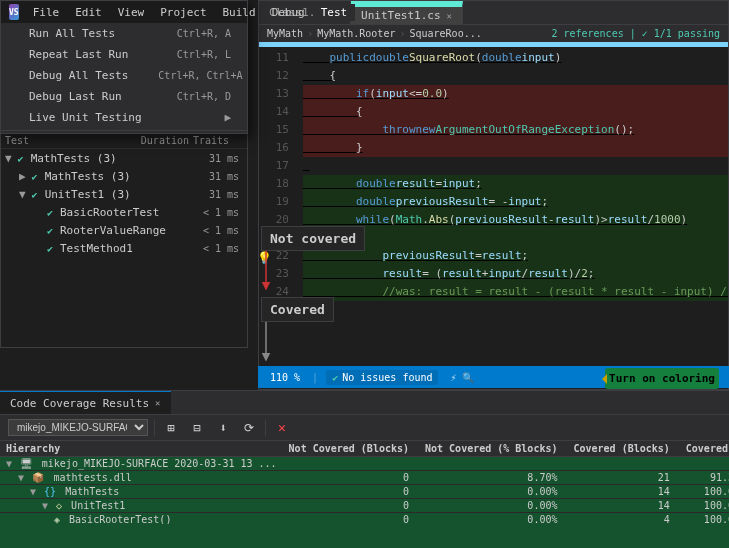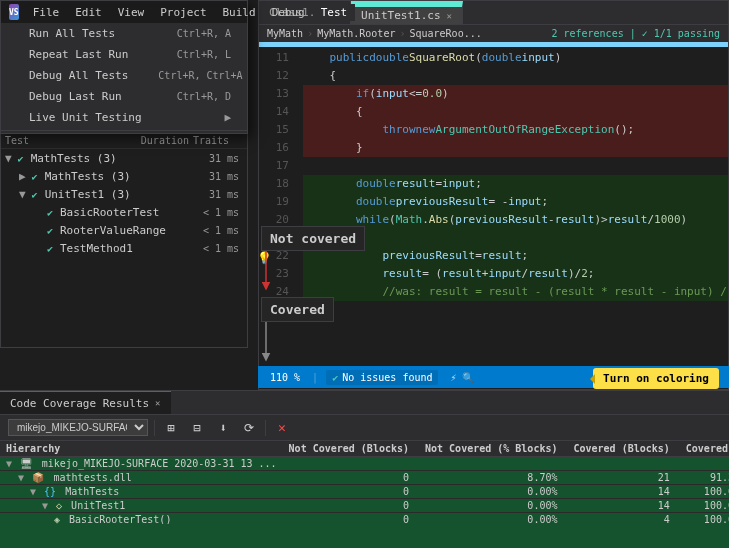--- a/index.html
+++ b/index.html
@@ -232,20 +232,21 @@
       padding: 2px 0 2px 8px;
       overflow: hidden;
       line-height: 18px;
       font-size: 11px;
     }
     .code-line {
       height: 18px;
       white-space: nowrap;
       display: flex;
       align-items: flex-start;
+      text-decoration: underline;
     }
     .code-line.covered { background: rgba(0, 128, 0, 0.2); }
     .code-line.not-covered { background: rgba(180, 30, 30, 0.3); }
     .kw { color: #569cd6; }
     .type { color: #4ec9b0; }
     .num { color: #b5cea8; }
     .fn { color: #dcdcaa; }
     .punc { color: #cccccc; }
     .param { color: #9cdcfe; }
     .comment { color: #6a9955; }
@@ -395,25 +396,25 @@
     .lightbulb {
       color: #ffcc00;
       font-size: 12px;
     }
 
     
     .coloring-tooltip {
       position: absolute;
       right: 10px;
       top: 368px;
-      background: #fde047;
+      background: #15803d;
       color: black;
       font-size: 11px;
       font-weight: bold;
-      padding: 4px 10px;
+      padding: 4px 4px;
       border-radius: 3px;
       cursor: pointer;
       z-index: 300;
       white-space: nowrap;
     }
     .coloring-tooltip::before {
       content: '';
       position: absolute;
       left: -8px;
       top: 50%;

